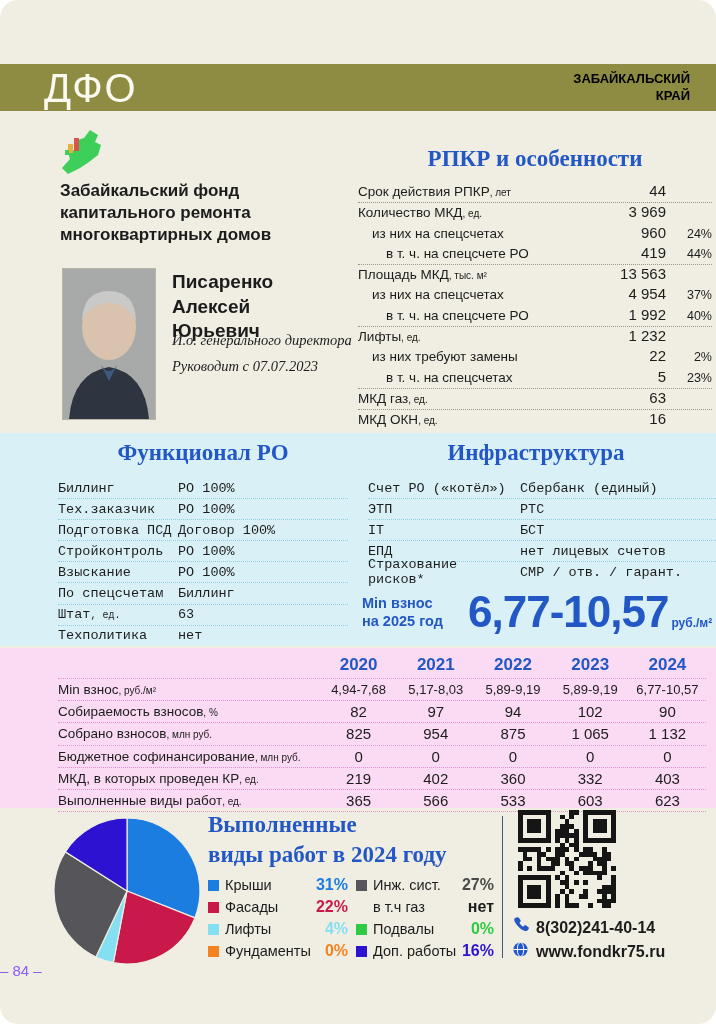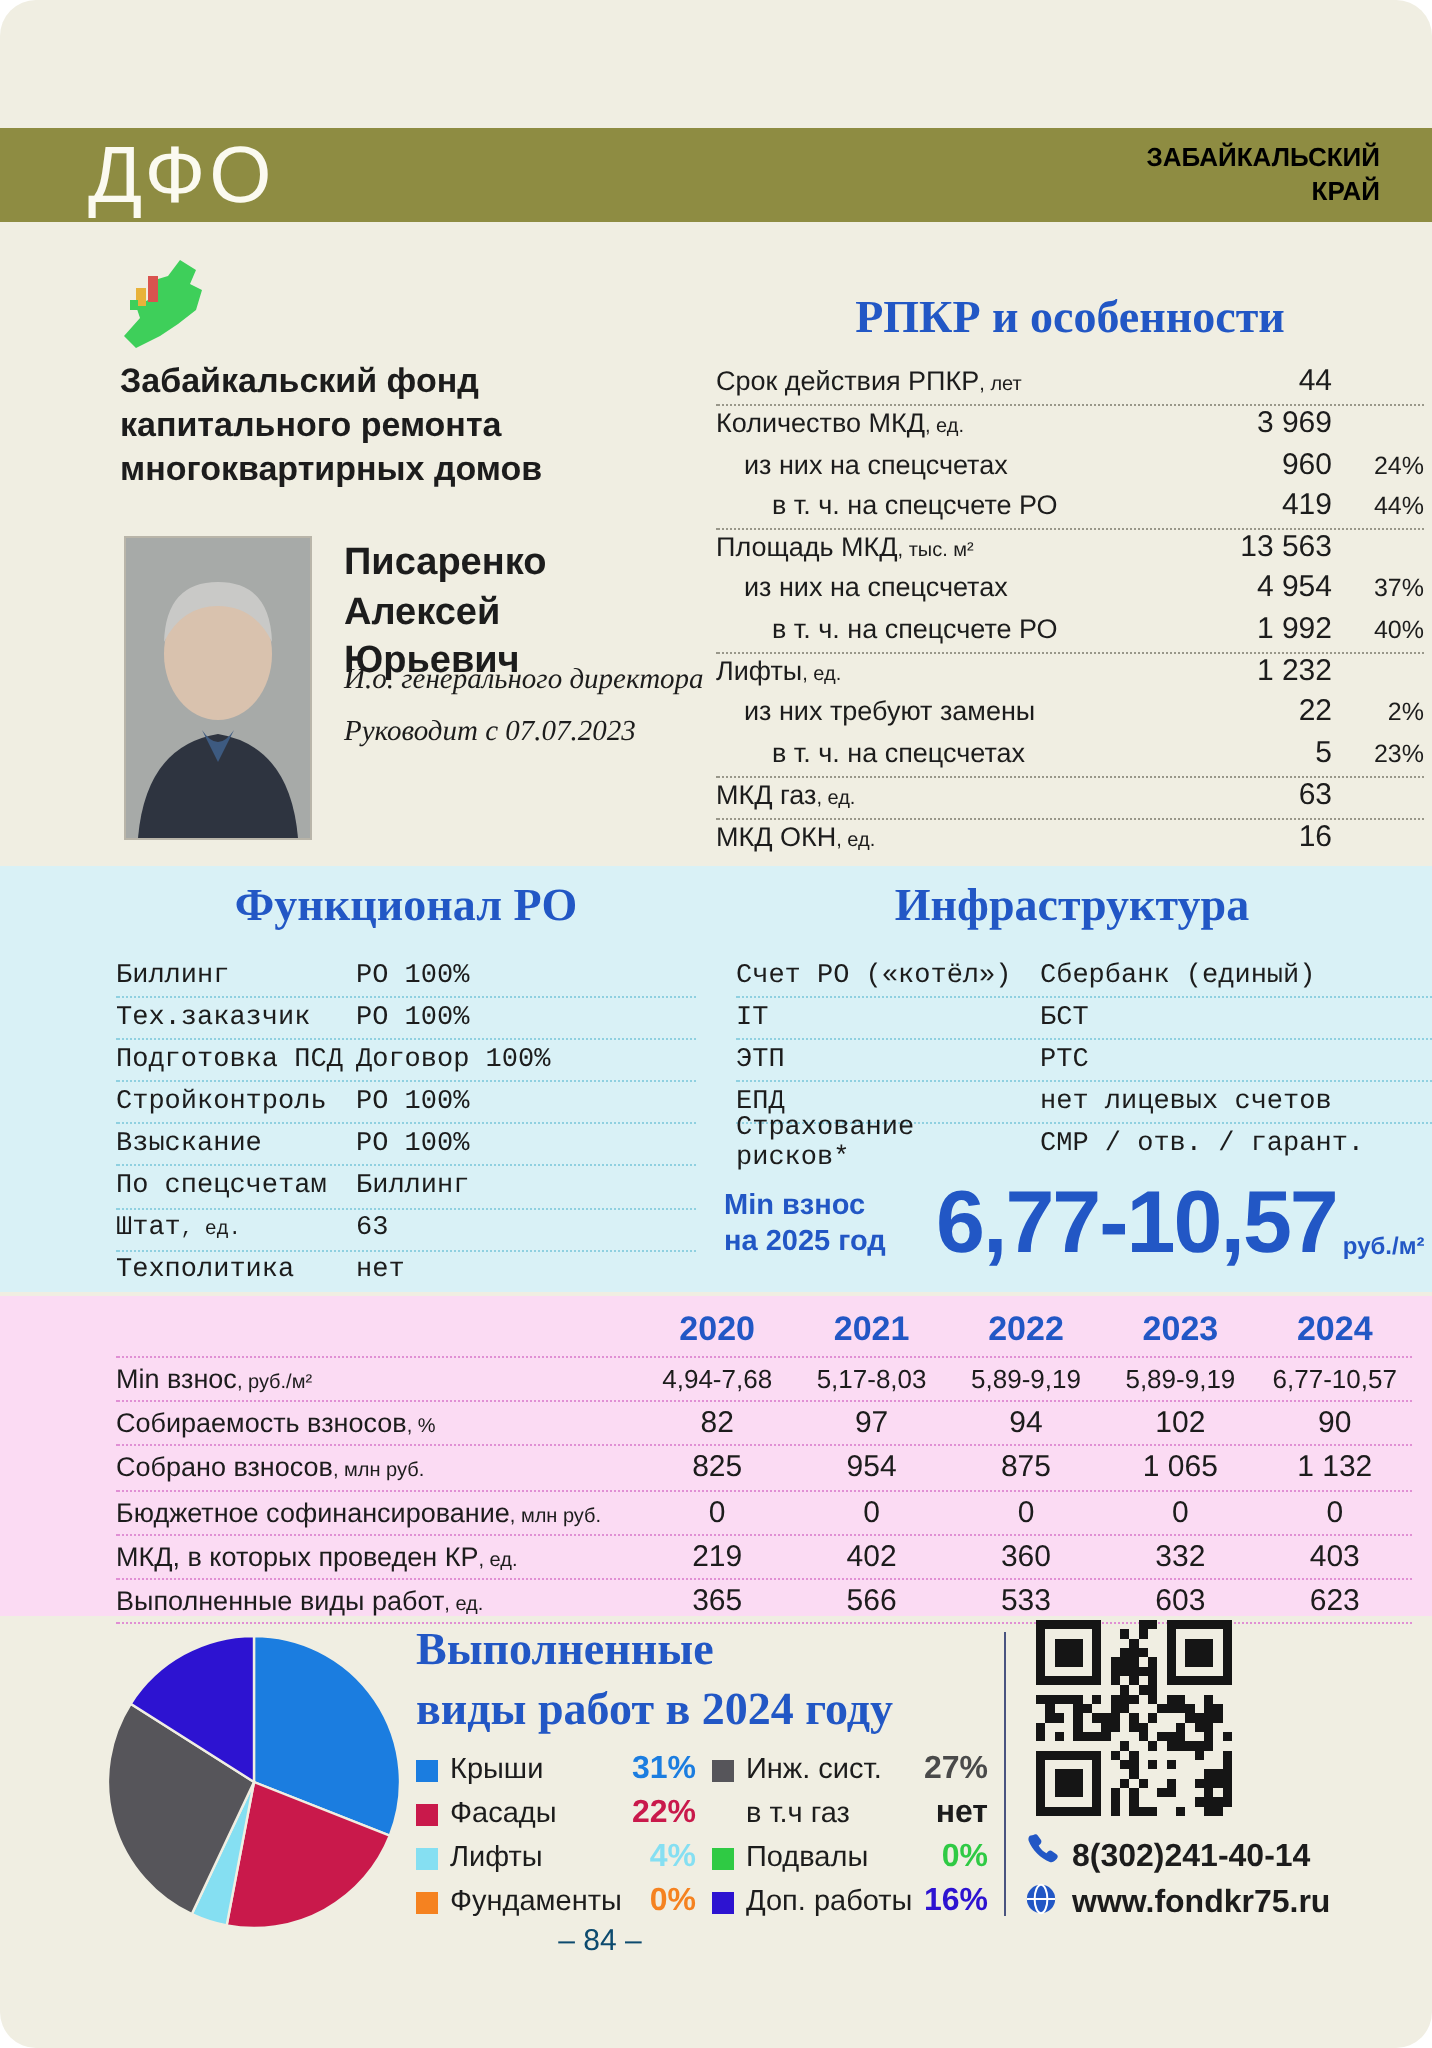--- a/index.html
+++ b/index.html
@@ -73,21 +73,21 @@
   .leg-item{display:flex;align-items:center;height:22px;}
   .leg-sq{width:11px;height:11px;margin-right:6px;flex:none;}
   .leg-label{flex:1;font-size:14.5px;}
   .leg-value{font-size:16px;font-weight:bold;}
   .divider{position:absolute;left:502px;top:816px;width:1px;height:142px;background:#4a5480;}
   .qr{position:absolute;left:518px;top:810px;}
   .contact{position:absolute;left:512px;display:flex;align-items:center;}
   .contact-phone{top:916px;align-items:flex-end;}
   .contact-site{top:941px;}
   .contact-text{margin-left:7px;font-size:16px;font-weight:bold;}
-  .pagenum{position:absolute;left:0;top:962px;width:600px;text-align:center;font-size:15px;color:#0c4a6e;}
+  .pagenum{position:absolute;left:0;top:962px;width:600px;text-align:left;font-size:15px;color:#8b5cf6;}
 </style>
 </head>
 <body>
 
 <div class="page">
 
   <div class="topbar">
     <div class="dfo">ДФО</div>
     <div class="region pre">ЗАБАЙКАЛЬСКИЙ
 КРАЙ</div>
@@ -223,26 +223,26 @@
         <span class="kv-value">нет</span>
       </div>
     </div>
   <div class="infra-title serif-title">Инфраструктура</div>
   <div class="kv" id="infra-rows">
       <div class="kv-row">
         <span class="kv-label">Счет РО («котёл»)</span>
         <span class="kv-value">Сбербанк (единый)</span>
       </div>
       <div class="kv-row">
+        <span class="kv-label">ЭТП</span>
+        <span class="kv-value">РТС</span>
+      </div>
+      <div class="kv-row">
         <span class="kv-label">IT</span>
         <span class="kv-value">БСТ</span>
-      </div>
-      <div class="kv-row">
-        <span class="kv-label">ЭТП</span>
-        <span class="kv-value">РТС</span>
       </div>
       <div class="kv-row">
         <span class="kv-label">ЕПД</span>
         <span class="kv-value">нет лицевых счетов</span>
       </div>
       <div class="kv-row">
         <span class="kv-label">Страхование рисков*</span>
         <span class="kv-value">СМР / отв. / гарант.</span>
       </div>
     </div>

